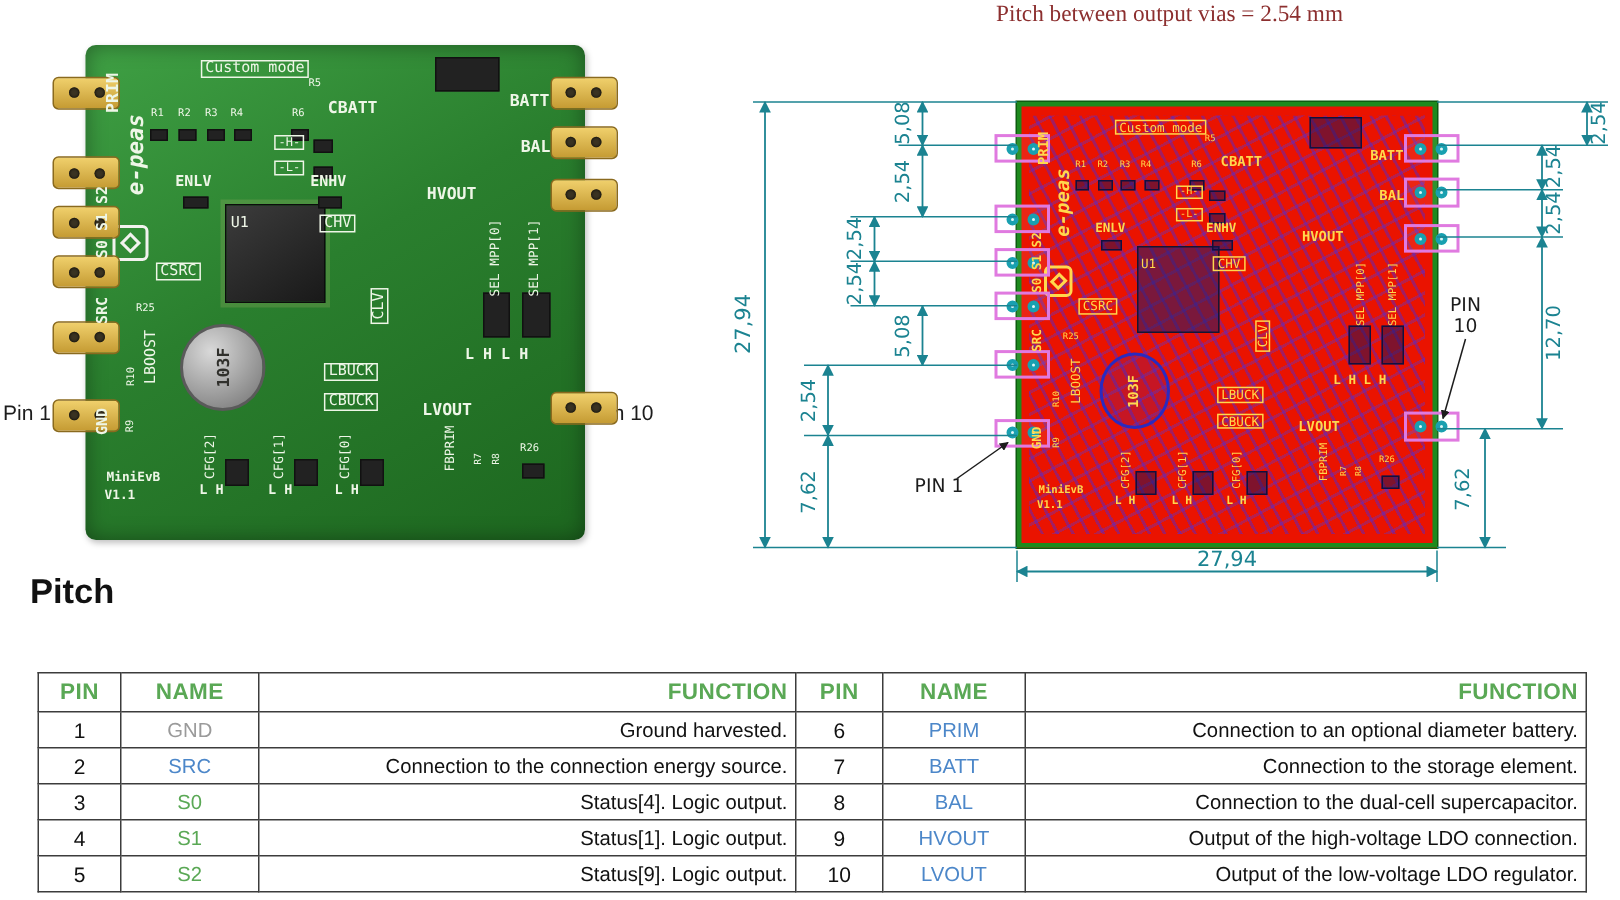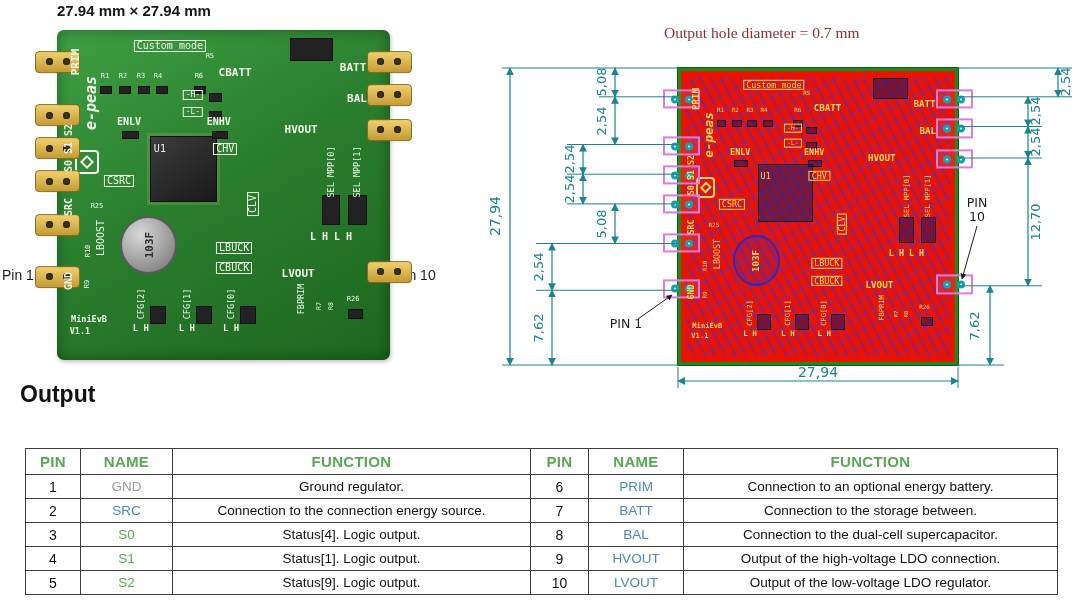--- a/index.html
+++ b/index.html
@@ -63,34 +63,33 @@
   #note2{top:24px}
 
   
   #pinout-heading{position:absolute;left:20px;top:381px;font-size:23px;font-weight:bold;color:#111;
     font-family:"Liberation Sans",sans-serif}
   #pinout-table{position:absolute;left:25px;top:448px;width:1032px;border-collapse:collapse;
     table-layout:fixed;font-size:13.5px;color:#111}
   #pinout-table td,#pinout-table th{border:1px solid #3c3c3c;height:24px;padding:0 5px;overflow:hidden;white-space:nowrap}
   #pinout-table th{font-size:15px;color:#5aa855;height:26px;letter-spacing:.3px}
   #pinout-table .c{text-align:center;padding:0}
-  #pinout-table .l,#pinout-table .fn{text-align:center}
+  #pinout-table .l,#pinout-table .fn{text-align:right}
   td.pin{font-size:14px}
   .name-gray{color:#9a9a9a}
   .name-blue{color:#4c87c9}
   .name-green{color:#5aa855}
 
   #dims{position:absolute;left:480px;top:55px;width:600px;height:345px;z-index:6;pointer-events:none}
 </style>
 </head>
 <body>
 
 <div class="page">
 
-  <div id="photo-title">27.94 mm × 27.94 mm</div>
   <div id="board-photo" class="board theme-photo">
       <div class="part ic" style="left: 28%; top: 32%; width: 20%; height: 20%;"></div>
       <div class="part ind" style="left: 19%; top: 56.5%; width: 17%; height: 17.5%;"></div>
       <div class="part logo" style="left: 5.5%; top: 36.5%; width: 7%; height: 7%;">
         <span class="diam"></span>
       </div>
       <div class="part smd" style="left: 70%; top: 2.5%; width: 13%; height: 7%;"></div>
       <div class="part smd" style="left: 13%; top: 17%; width: 3.6%; height: 2.4%;"></div>
       <div class="part smd" style="left: 18.6%; top: 17%; width: 3.6%; height: 2.4%;"></div>
       <div class="part smd" style="left: 24.2%; top: 17%; width: 3.6%; height: 2.4%;"></div>
@@ -190,21 +189,21 @@
       <span class="silk" style="left: 73.3%; top: 81.5%; font-size: 8.5px; transform: translate(-50%, -50%) rotate(-90deg);">FBPRIM</span>
       <span class="silk" style="left: 78.7%; top: 83.6%; font-size: 6.5px; transform: translate(-50%, -50%) rotate(-90deg);">R7</span>
       <span class="silk" style="left: 82.3%; top: 83.6%; font-size: 6.5px; transform: translate(-50%, -50%) rotate(-90deg);">R8</span>
       <span class="silk" style="left: 88.9%; top: 81.5%; font-size: 7px;">R26</span>
       <span class="silk b" style="left: 9.6%; top: 87.6%; font-size: 8.5px;">MiniEvB</span>
       <span class="silk b" style="left: 6.9%; top: 91.2%; font-size: 8.5px;">V1.1</span>
     </div>
   <span id="pin1-photo">Pin 1</span>
   <span id="pin10-photo">Pin 10</span>
 
-  <div id="note2">Output hole diameter = 0.7 mm</div>
+  <div id="note1">Pitch between output vias = 2.54 mm</div>
   <div id="board-layout" class="board theme-layout">
       <div class="traces"></div>
       <div class="part ic" style="left: 28%; top: 32%; width: 20%; height: 20%;"></div>
       <div class="part ind" style="left: 19%; top: 56.5%; width: 17%; height: 17.5%;"></div>
       <div class="part logo" style="left: 5.5%; top: 36.5%; width: 7%; height: 7%;">
         <span class="diam"></span>
       </div>
       <div class="part smd" style="left: 70%; top: 2.5%; width: 13%; height: 7%;"></div>
       <div class="part smd" style="left: 13%; top: 17%; width: 3.6%; height: 2.4%;"></div>
       <div class="part smd" style="left: 18.6%; top: 17%; width: 3.6%; height: 2.4%;"></div>
@@ -373,21 +372,21 @@
       <text x="146" y="273">PIN 1</text>
       <text x="497" y="152">PIN</text>
       <text x="497" y="166">10</text>
     </g>
     <g stroke="#1c1c1c" stroke-width="1" fill="none" marker-end="url(#arr2)">
       <line x1="158" y1="264" x2="192" y2="240"></line>
       <line x1="497" y1="171" x2="482" y2="224"></line>
     </g>
   </svg>
 
-  <h2 id="pinout-heading">Output</h2>
+  <h2 id="pinout-heading">Pitch</h2>
 
   <table id="pinout-table">
     <colgroup>
       <col style="width:55px">
         <col style="width:92px">
         <col style="width:358px">
       <col style="width:58px">
         <col style="width:95px">
         <col style="width:374px">
     </colgroup>
@@ -398,32 +397,32 @@
         <th class="l">FUNCTION</th>
         <th class="c">PIN</th>
         <th class="c">NAME</th>
         <th class="l">FUNCTION</th>
       </tr>
     </thead>
     <tbody id="pinout-body">
         <tr>
           <td class="c pin">1</td>
           <td class="c name-gray">GND</td>
-          <td class="fn">Ground regulator.</td>
+          <td class="fn">Ground harvested.</td>
           <td class="c pin">6</td>
           <td class="c name-blue">PRIM</td>
-          <td class="fn">Connection to an optional energy battery.</td>
+          <td class="fn">Connection to an optional diameter battery.</td>
         </tr>
         <tr>
           <td class="c pin">2</td>
           <td class="c name-blue">SRC</td>
           <td class="fn">Connection to the connection energy source.</td>
           <td class="c pin">7</td>
           <td class="c name-blue">BATT</td>
-          <td class="fn">Connection to the storage between.</td>
+          <td class="fn">Connection to the storage element.</td>
         </tr>
         <tr>
           <td class="c pin">3</td>
           <td class="c name-green">S0</td>
           <td class="fn">Status[4]. Logic output.</td>
           <td class="c pin">8</td>
           <td class="c name-blue">BAL</td>
           <td class="fn">Connection to the dual-cell supercapacitor.</td>
         </tr>
         <tr>

